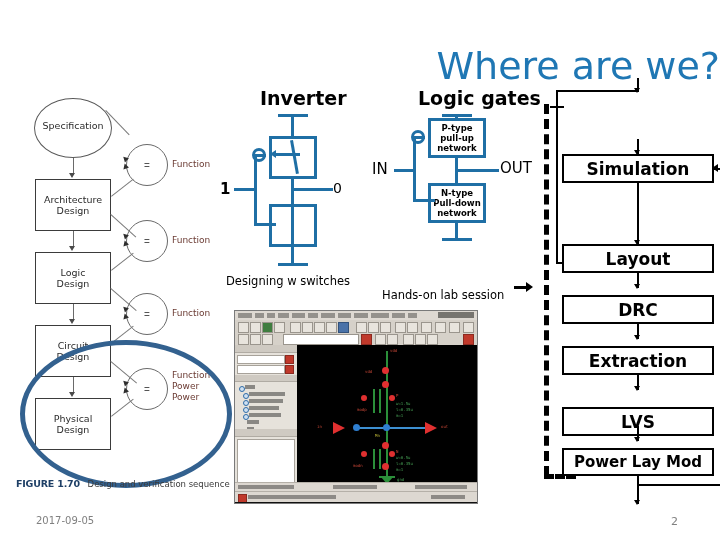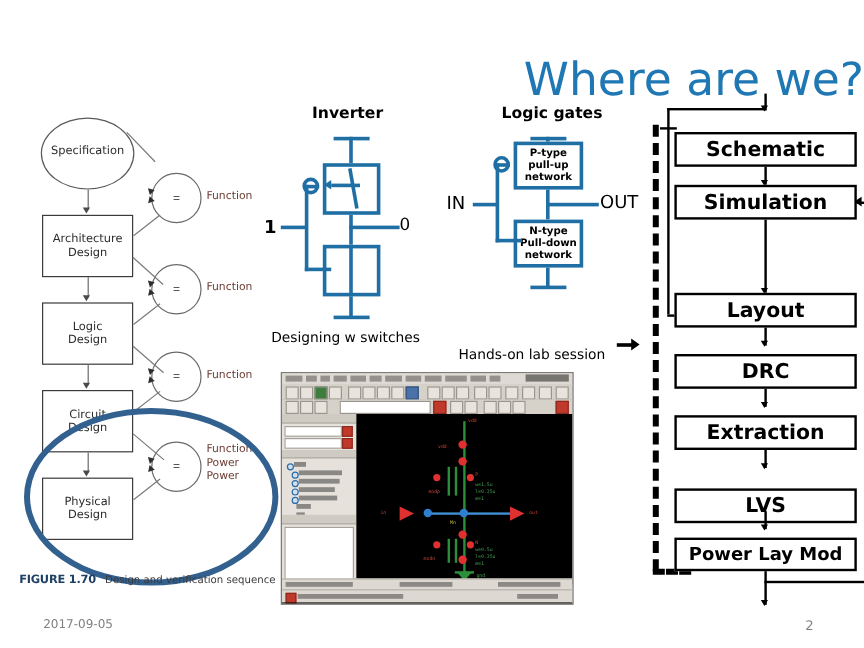--- a/index.html
+++ b/index.html
@@ -69,21 +69,21 @@
   }
   .fg-cap b{color:#1e3f66;font-size:9.5px;letter-spacing:-0.2px;}
   .annot-ellipse{
     position:absolute;left:6px;top:244px;width:212px;height:148px;
     border:5px solid #33618f;border-radius:50%;box-sizing:border-box;
   }
 
   
   #inverter{position:absolute;left:216px;top:88px;width:140px;height:190px;}
   .sect-label{
-    position:absolute;color:#000;font-weight:bold;font-size:13px;
+    position:absolute;color:#000;font-weight:bold;font-size:19px;
     font-family:"DejaVu Sans", sans-serif;white-space:nowrap;
   }
   .bubble{
     position:absolute;border:3px solid #1f6fa5;border-radius:50%;
     background:#fff;box-sizing:border-box;
   }
   .io-num{
     position:absolute;color:#000;font-size:15px;font-weight:bold;
     font-family:"DejaVu Sans", sans-serif;
   }
@@ -368,23 +368,20 @@
     <div class="dash-v" style="left:-4px;top:8px;height:372px;"></div>
     <div class="dash-h" style="left:-4px;top:378px;width:32px;"></div>
 
     <div class="vline" style="left:8px;top:-6px;height:172px;"></div>
     <div class="hline" style="left:8px;top:166px;width:82px;"></div>
     <div class="hline" style="left:2px;top:10px;width:14px;"></div>
     <div class="hline" style="left:8px;top:-6px;width:82px;"></div>
     <div class="vline" style="left:89px;top:-18px;height:14px;"></div>
     <div class="flow-arrow-head" style="left:86px;top:-8px;"></div>
 
-    <div class="flowbox" style="top:14px;height:29px;font-size:17px;">
-      <span>Schematic</span>
-    </div>
     <div class="flow-arrow-line" style="left:89px;top:43px;height:15px;"></div>
     <div class="flow-arrow-head" style="left:86px;top:54px;"></div>
 
     <div class="flowbox" style="top:58px;height:29px;font-size:17px;border-width:2px;">
       <span>Simulation</span>
     </div>
     <div class="flow-arrow-line" style="left:89px;top:87px;height:61px;"></div>
     <div class="flow-arrow-head" style="left:86px;top:144px;"></div>
 
     <div class="hline" style="left:166px;top:72px;width:28px;"></div>

